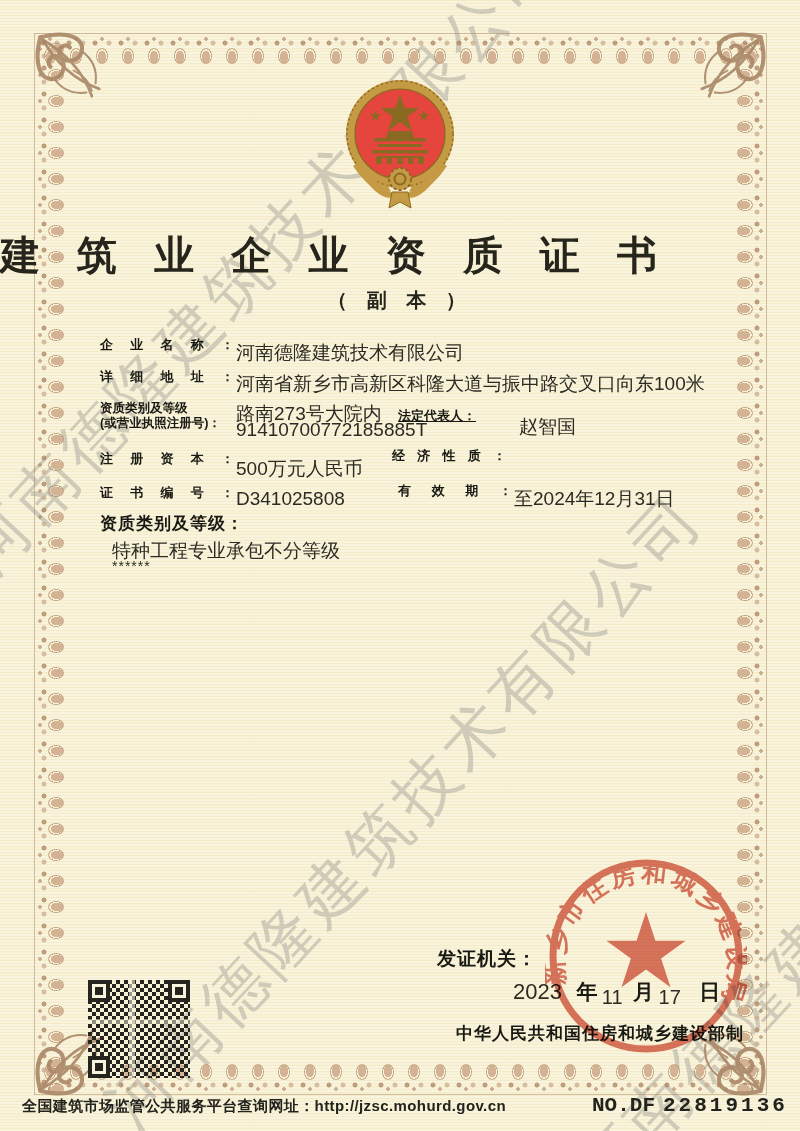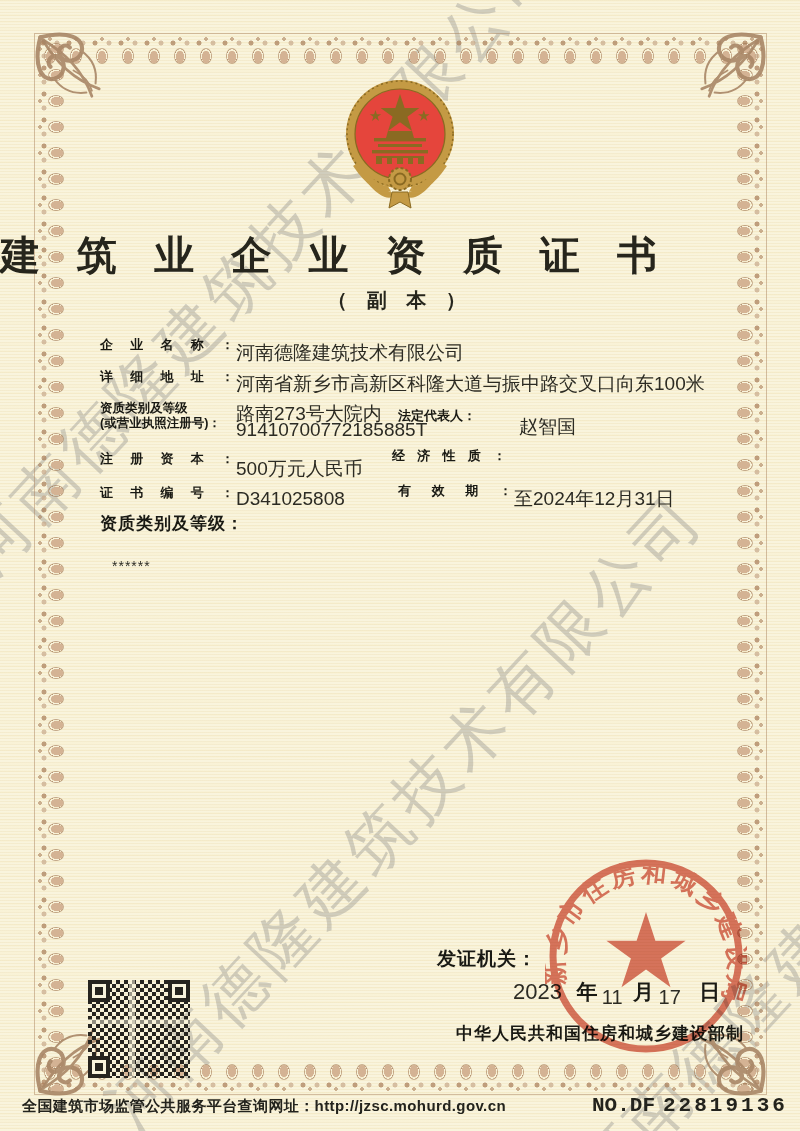--- a/index.html
+++ b/index.html
@@ -194,21 +194,21 @@
   </div>
   <div class="abs val wrapval" style="left:236px;top:369px;width:472px;">河南省新乡市高新区科隆大道与振中路交叉口向东100米路南273号大院内</div>
 
   <div class="abs" style="left:100px;top:401px;">
     <div class="small-lbl">资质类别及等级</div>
     <div class="small-lbl">(或营业执照注册号)：</div>
   </div>
   <div class="abs val" style="left:236px;top:419px;">91410700772185885T</div>
 
   <div class="abs" style="left:398px;top:406px;">
-    <span class="lbl w112" style="letter-spacing:0;text-align-last:auto;width:auto;">法定代表人：</span>
+    <span class="lbl w112" style="letter-spacing:0;text-align-last:auto;width:auto;text-decoration:underline;">法定代表人：</span>
   </div>
   <div class="abs val" style="left:519px;top:414px;">赵智国</div>
 
   <div class="abs" style="left:100px;top:449px;">
     <span class="lbl w132">注册资本：</span>
   </div>
   <div class="abs val" style="left:236px;top:456px;">500万元人民币</div>
 
   <div class="abs" style="left:392px;top:446px;">
     <span class="lbl w112">经济性质：</span>
@@ -218,20 +218,21 @@
     <span class="lbl w132">证书编号：</span>
   </div>
   <div class="abs val" style="left:236px;top:488px;">D341025808</div>
 
   <div class="abs" style="left:398px;top:481px;">
     <span class="lbl w112">有效期：</span>
   </div>
   <div class="abs val" style="left:514px;top:486px;">至2024年12月31日</div>
 
   <div class="abs qual-lbl" style="left:100px;top:512px;">资质类别及等级：</div>
+  <div class="abs val" style="left:112px;top:538px;">特种工程专业承包不分等级</div>
   <div class="abs stars" style="left:112px;top:558px;">******</div>
 
   <div class="abs authority" style="left:437px;top:946px;">发证机关：</div>
 
   <div class="abs" style="left:513px;top:978px;">
     <span class="date-num">2023</span>
     <span class="date-unit" style="margin-left:10px;">年</span>
     <span class="date-num" style="position:relative;top:5px;font-size:20px;">11</span>
     <span class="date-unit" style="margin-left:6px;">月</span>
     <span class="date-num" style="position:relative;top:5px;font-size:20px;">17</span>

